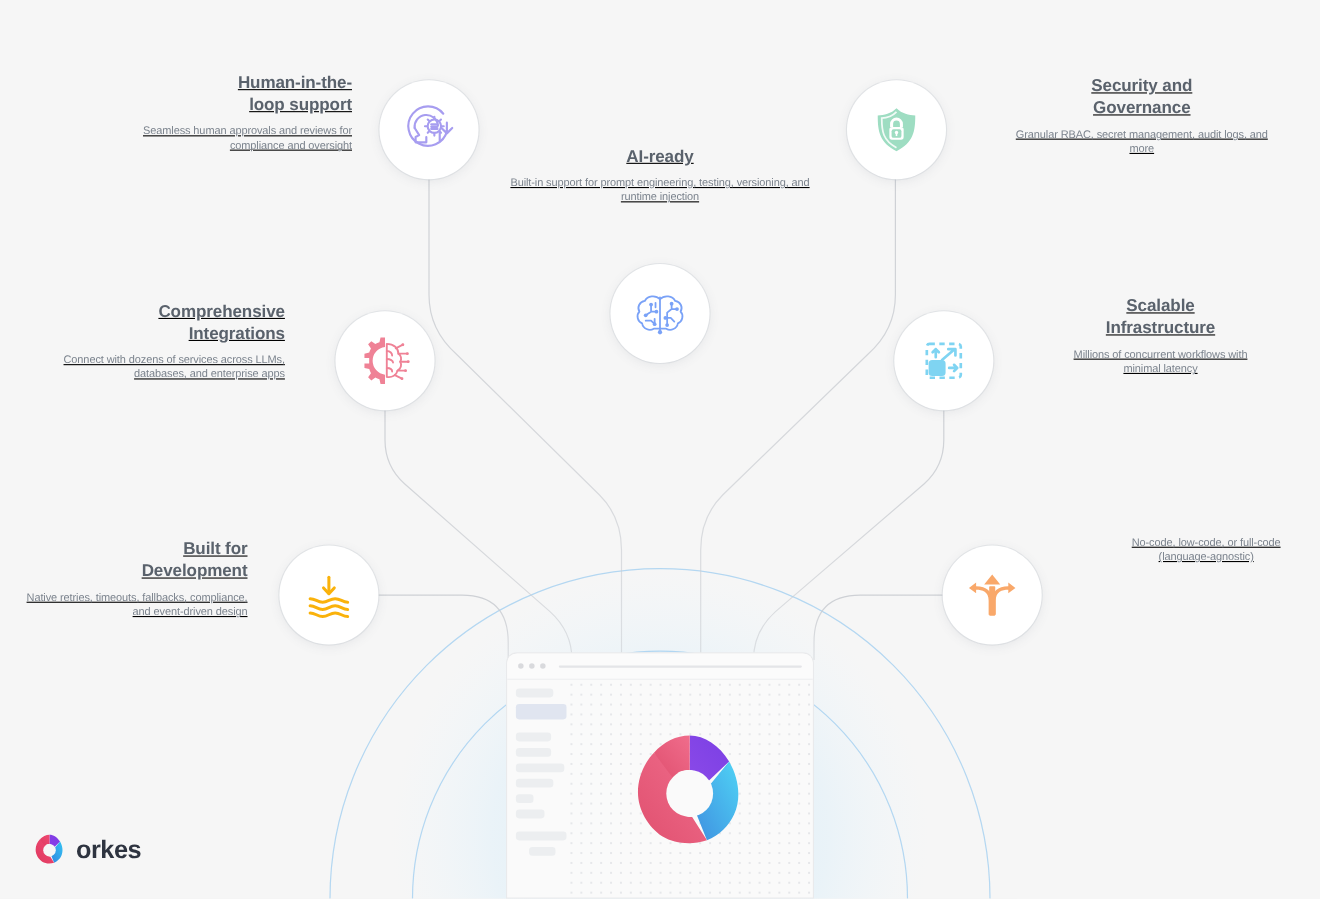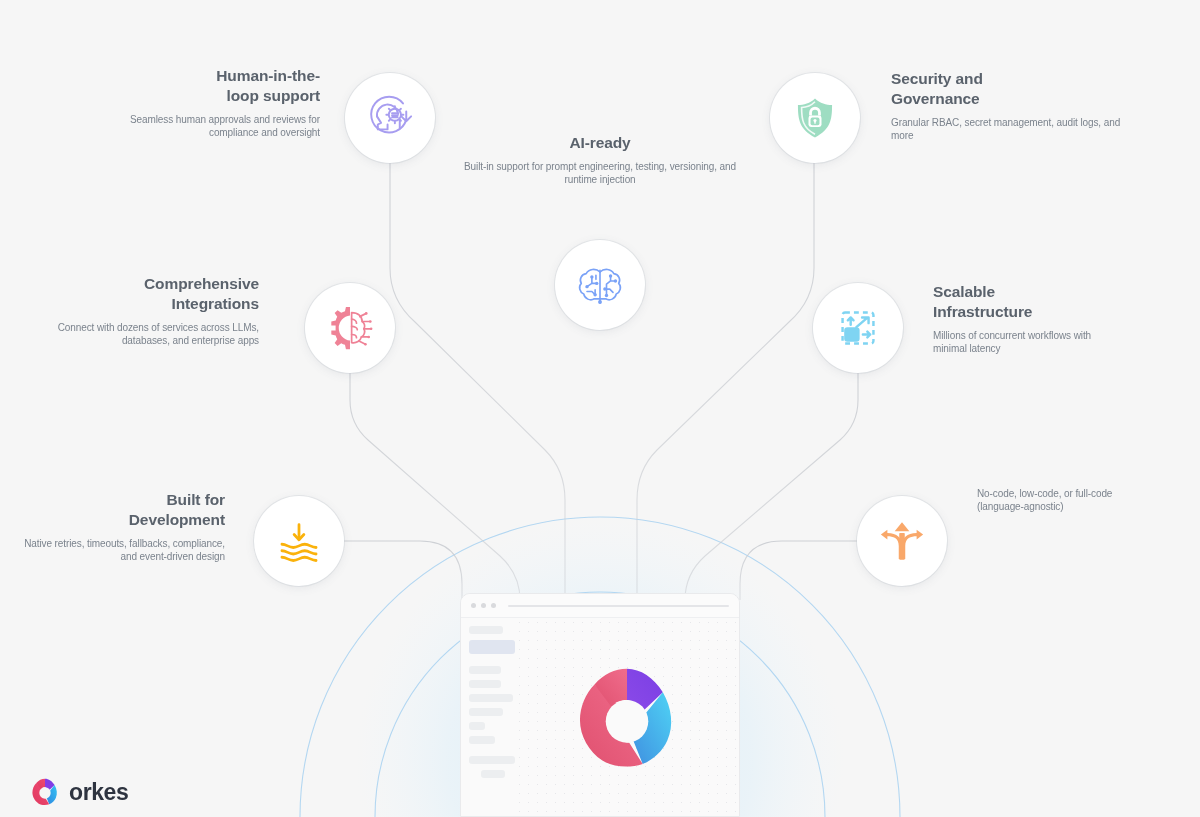--- a/index.html
+++ b/index.html
@@ -18,38 +18,38 @@
     position: absolute;
     width: 90px; height: 90px;
     border-radius: 50%;
     background: #ffffff;
     box-shadow: 0 2px 10px rgba(90,100,120,0.10), 0 0 0 1px rgba(200,205,212,0.35);
     display: flex; align-items: center; justify-content: center;
   }
   .node svg { width: 52px; height: 52px; display: block; }
 
   
-  .block { position: absolute; }
+  .block { position: absolute; text-decoration: underline; }
   .block h3 {
     font-size: 15.5px;
     font-weight: 700;
     color: #5a626c;
     line-height: 1.3;
     letter-spacing: -0.1px;
     margin-bottom: 7px;
   }
   .block p {
     font-size: 10px;
     font-weight: 400;
     color: #7b838d;
     line-height: 1.32;
     letter-spacing: -0.1px;
   }
   .ta-right { text-align: right; }
-  .ta-left  { text-align: left; }
+  .ta-left  { text-align: center; margin-left: 32px; }
   .ta-center{ text-align: center; }
 
   
   #app-window {
     position: absolute;
     left: 460px; top: 593px;
     width: 280px; height: 224px;
     background: #fafafa;
     border: 1px solid #e9eaec;
     border-radius: 10px 10px 0 0;
@@ -69,21 +69,21 @@
   .sbar.active { background: #e0e5f0; height: 14px; }
   .sbar.gap { margin-top: 12px; }
   #app-canvas {
     flex: 1; position: relative;
     background-image: radial-gradient(#e6e7ea 0.9px, transparent 0.9px);
     background-size: 9px 9px;
   }
   #canvas-logo { position: absolute; left: 50%; top: 50%; transform: translate(-50%,-50%); }
 
   
-  #brand { position: absolute; left: 30px; top: 757px; display: flex; align-items: center; gap: 9px; margin-top: 20px; }
+  #brand { position: absolute; left: 30px; top: 757px; display: flex; align-items: center; gap: 9px; }
   #brand-text { font-size: 23px; font-weight: 700; color: #2e3440; letter-spacing: -0.4px; }
 </style>
 </head>
 <body>
 
 <div id="stage">
 
   <svg class="layer" viewBox="0 0 1200 817">
     <defs>
       <radialGradient id="glow" cx="50%" cy="50%" r="50%">
@@ -283,21 +283,21 @@
   <div class="block ta-left" style="left:891px; top:69px; width:230px">
     <h3><span>Security and</span><br><span>Governance</span></h3>
     <p>Granular RBAC, secret management, audit logs, and more</p>
   </div>
 
   <div class="block ta-right" style="left:24px; top:274px; width:235px">
     <h3><span>Comprehensive</span><br><span>Integrations</span></h3>
     <p>Connect with dozens of services across LLMs, databases, and enterprise apps</p>
   </div>
 
-  <div class="block ta-left" style="left:933px; top:282px; width:180px">
+  <div class="block ta-left" style="left:933px; top:269px; width:180px">
     <h3><span>Scalable</span><br><span>Infrastructure</span></h3>
     <p>Millions of concurrent workflows with minimal latency</p>
   </div>
 
   <div class="block ta-right" style="left:20px; top:490px; width:205px">
     <h3><span>Built for</span><br><span>Development</span></h3>
     <p>Native retries, timeouts, fallbacks, compliance, and event-driven design</p>
   </div>
 
   <div class="block ta-left" style="left:977px; top:487px; width:175px">

